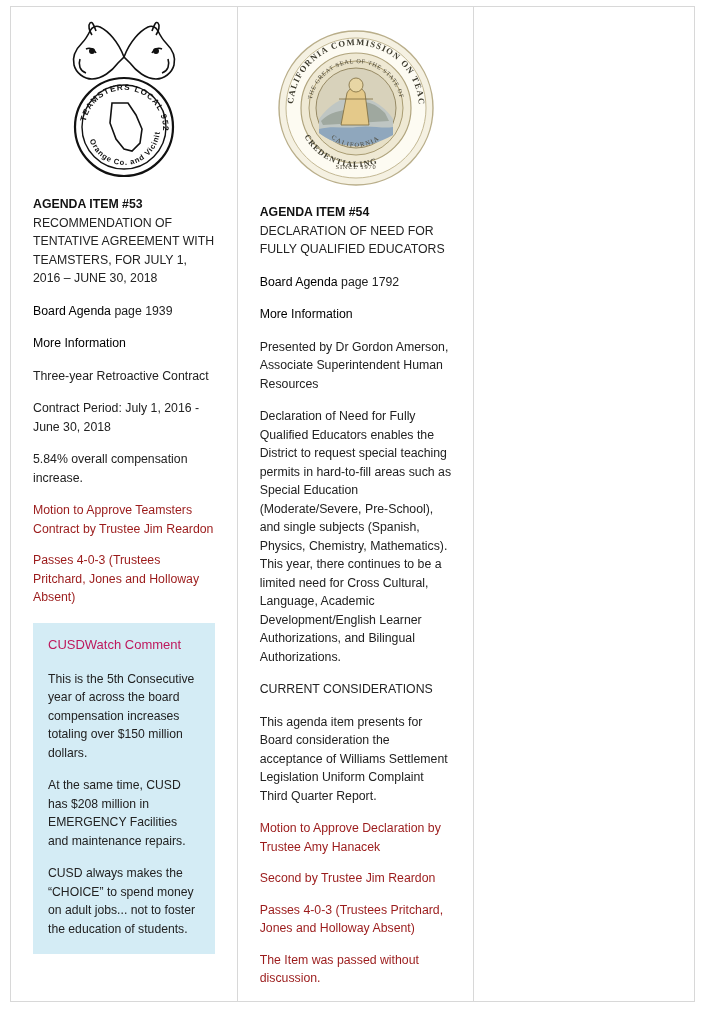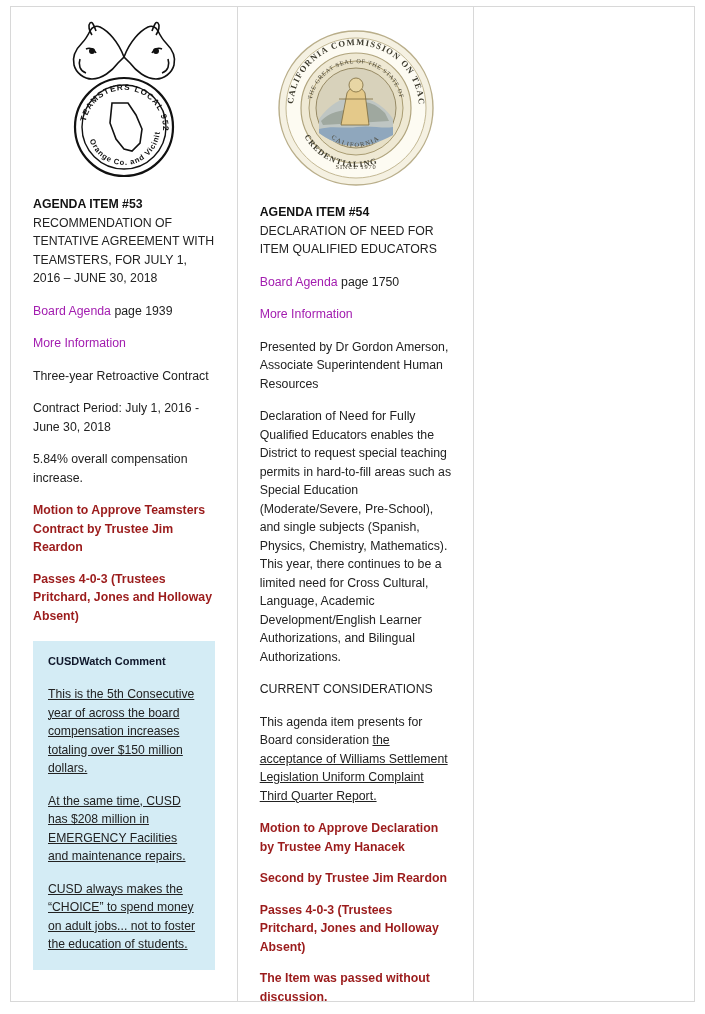--- a/index.html
+++ b/index.html
@@ -49,48 +49,47 @@
     margin: 0 0 14px 0;
     font-size: 12.3px;
     line-height: 18.5px;
     color: #222222;
   }
   .hd {
     font-weight: bold;
     color: #111111;
   }
   a.link {
-    color: #a21caf;
+    color: #000000;
     text-decoration: none;
   }
   .motion {
     color: #9b1b1b;
-    font-weight: bold;
+    font-weight: normal;
     font-size: 12.3px;
     line-height: 18.5px;
     margin: 0 0 13px 0;
   }
-  .underline { text-decoration: underline; }
+  .underline { }
 
   .comment-box {
     background: #d4ecf5;
     padding: 14px 15px 16px 15px;
     margin-top: 16px;
   }
   .comment-title {
-    font-weight: bold;
-    font-size: 11px;
-    color: #0f172a;
+    font-weight: normal;
+    font-size: 13px;
+    color: #be185d;
     margin: 0 0 18px 0;
   }
   .comment-box p {
     font-size: 12.2px;
     line-height: 18.5px;
     margin: 0 0 14px 0;
-    text-decoration: underline;
   }
   .comment-box p:last-child { margin-bottom: 0; }
 
   svg { display: block; }
 </style>
 </head>
 <body>
 
 <div class="page">
   <div class="grid">
@@ -198,26 +197,26 @@
           </text>
           <text font-family="Liberation Serif, serif" font-size="6.4" fill="#4a4535" letter-spacing="1.4">
             <textPath href="#ccIn2" startOffset="28%">CALIFORNIA</textPath>
           </text>
           <text x="79" y="140" text-anchor="middle" font-family="Liberation Serif, serif" font-size="6.4" fill="#4a4535" letter-spacing="0.8">SINCE 1970</text>
         </svg>
       </div>
 
       <p>
         <span class="hd">AGENDA ITEM #54</span>
-        <span>DECLARATION OF NEED FOR ITEM QUALIFIED EDUCATORS</span>
+        <span>DECLARATION OF NEED FOR FULLY QUALIFIED EDUCATORS</span>
       </p>
 
       <p>
         <a class="link" href="#">Board Agenda</a>
-        <span>page 1750</span>
+        <span>page 1792</span>
       </p>
 
 
       <p>
         <a class="link" href="#">More Information</a>
       </p>
 
       <p>Presented by Dr Gordon Amerson, Associate Superintendent Human Resources</p>
       <p>Declaration of Need for Fully Qualified Educators enables the District to request special teaching permits in hard-to-fill areas such as Special Education (Moderate/Severe, Pre-School), and single subjects (Spanish, Physics, Chemistry, Mathematics). This year, there continues to be a limited need for Cross Cultural, Language, Academic Development/English Learner Authorizations, and Bilingual Authorizations.</p>
       <p>CURRENT CONSIDERATIONS</p>

